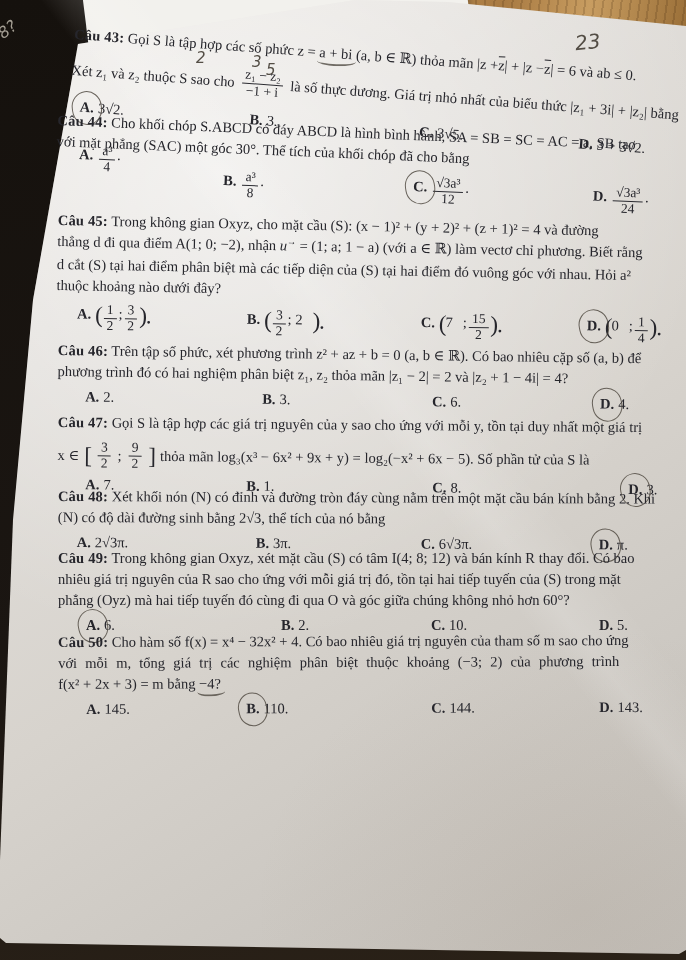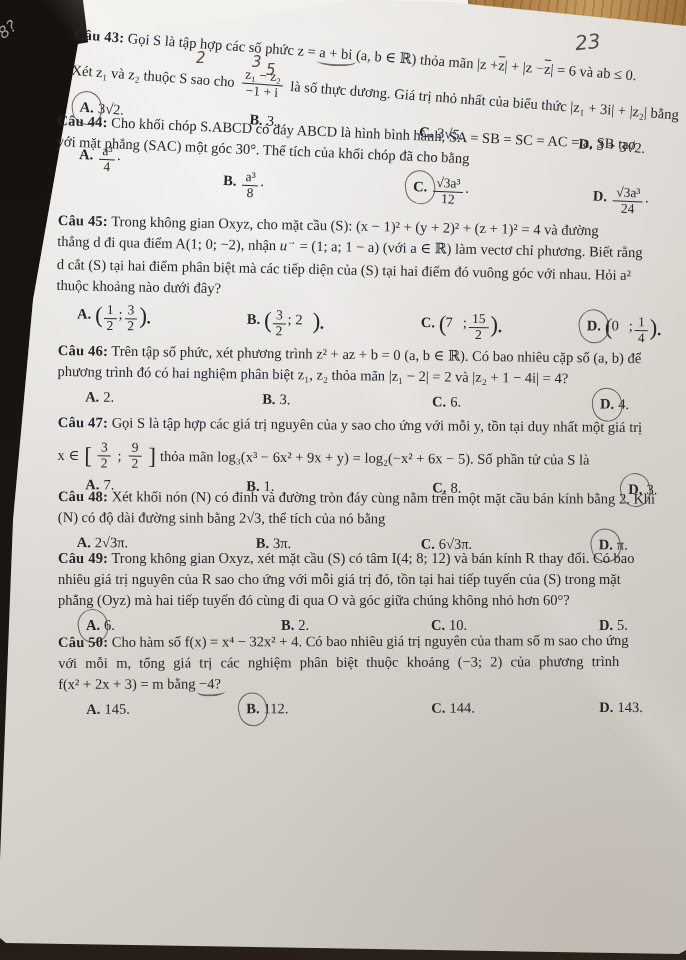--- a/index.html
+++ b/index.html
@@ -187,20 +187,20 @@
       <span class="opt" style="left:540px"><b class="letter">D.</b><span>5.</span></span>
     </div>
   </div>
 
   <div class="q" style="top:632px;transform:rotate(-0.2deg)">
     <div class="ln"><b class="qlabel">Câu 50:</b> <span>Cho hàm số f(x) = x⁴ − 32x² + 4. Có bao nhiêu giá trị nguyên của tham số m sao cho ứng</span></div>
     <div class="ln" style="word-spacing:.32em"><span>với mỗi m, tổng giá trị các nghiệm phân biệt thuộc khoảng (−3; 2) của phương trình</span></div>
     <div class="ln"><span>f(x² + 2x + 3) = m bằng</span> <span class="pen-underline">−4?</span></div>
     <div class="optrow">
       <span class="opt" style="left:27px"><b class="letter">A.</b><span>145.</span></span>
-      <span class="opt" style="left:187px"><b class="letter circled">B.</b><span>112.</span></span>
+      <span class="opt" style="left:187px"><b class="letter circled">B.</b><span>110.</span></span>
       <span class="opt" style="left:372px"><b class="letter">C.</b><span>144.</span></span>
       <span class="opt" style="left:540px"><b class="letter">D.</b><span>143.</span></span>
     </div>
   </div>
 
 
 </div>
 
 </body></html>

